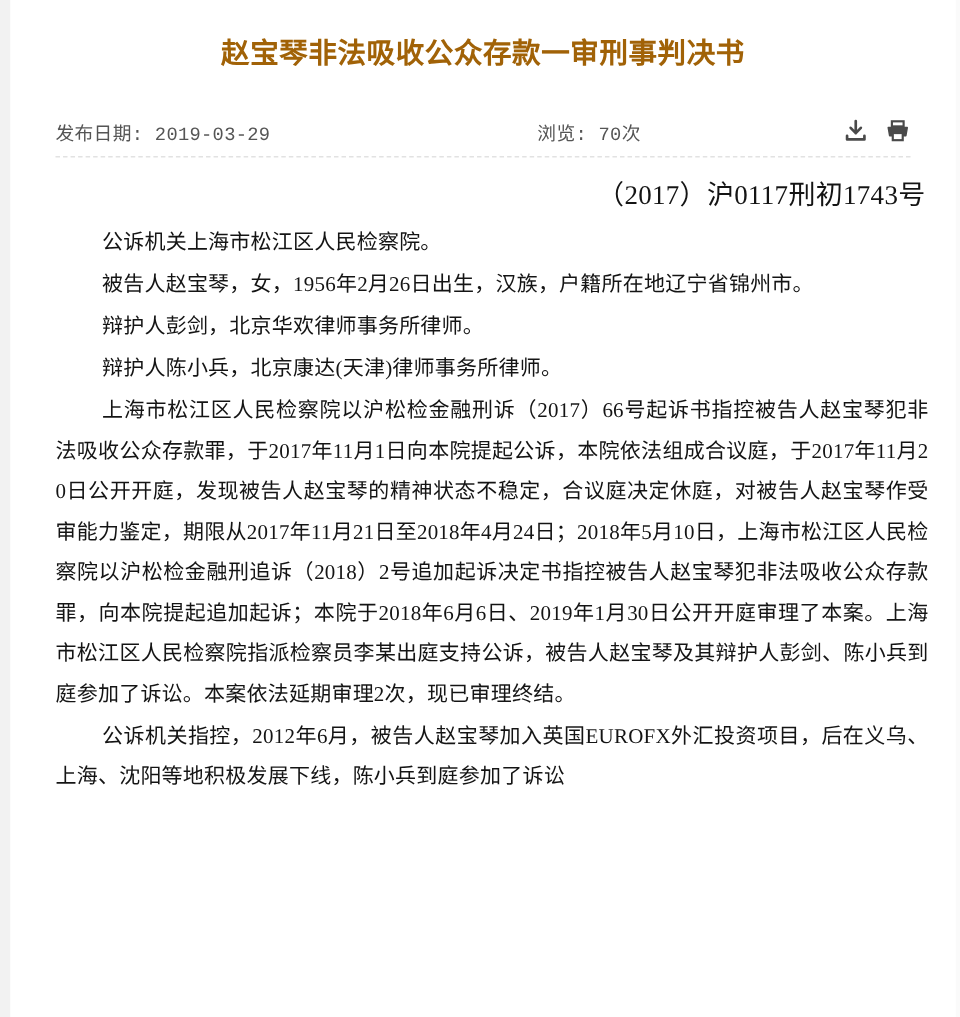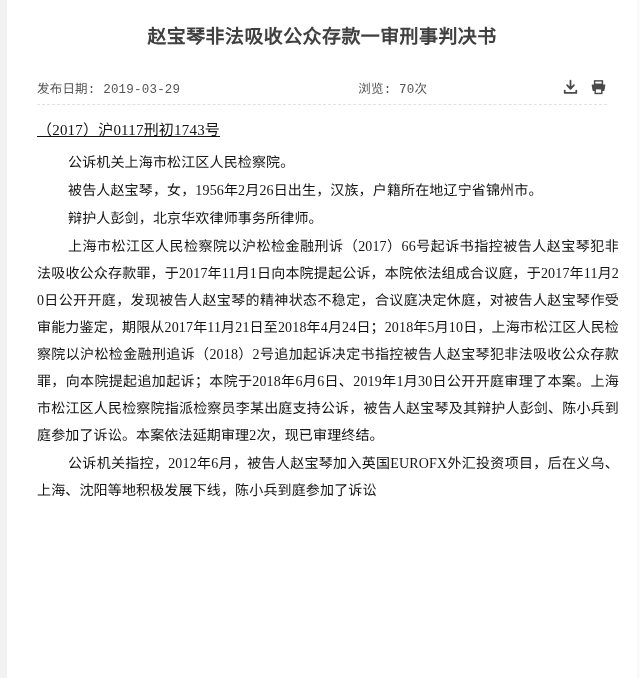--- a/index.html
+++ b/index.html
@@ -38,21 +38,21 @@
 
   
   .doc-title {
     margin: 0;
     padding: 22px 30px 0 30px;
     text-align: center;
     font-family: "Liberation Sans", "DejaVu Sans", sans-serif;
     font-size: 19px;
     font-weight: bold;
     letter-spacing: 0.4px;
-    color: #404040;
+    color: #a16207;
     line-height: 30px;
   }
 
   .meta-bar {
     margin: 0 30px;
     padding: 26px 0 7px 0;
     display: flex;
     align-items: center;
     justify-content: flex-start;
     font-size: 12.5px;
@@ -111,25 +111,24 @@
     line-height: 31px;
     letter-spacing: 11px;
     text-indent: 11px;
     font-weight: normal;
     color: #101010;
   }
 
   .case-no {
     margin: 0;
     padding: 12px 2px 0 0;
-    text-align: left;
-    font-size: 15px;
+    text-align: right;
+    font-size: 18px;
     line-height: 26px;
     letter-spacing: 0.2px;
-    text-decoration: underline;
   }
 
   .para {
     margin: 0;
     padding-top: 6px;
     font-size: 14px;
     line-height: 27px;
     text-align: justify;
     text-justify: inter-ideograph;
     text-indent: 31px;
@@ -173,20 +172,21 @@
 
 
     <div class="case-no">（2017）沪0117刑初1743号</div>
 
     <p class="para">公诉机关上海市松江区人民检察院。</p>
 
     <p class="para tight">被告人赵宝琴，女，1956年2月26日出生，汉族，户籍所在地辽宁省锦州市。</p>
 
     <p class="para tight">辩护人彭剑，北京华欢律师事务所律师。</p>
 
+    <p class="para tight">辩护人陈小兵，北京康达(天津)律师事务所律师。</p>
 
     <p class="para tight">上海市松江区人民检察院以沪松检金融刑诉（2017）66号起诉书指控被告人赵宝琴犯非法吸收公众存款罪，于2017年11月1日向本院提起公诉，本院依法组成合议庭，于2017年11月20日公开开庭，发现被告人赵宝琴的精神状态不稳定，合议庭决定休庭，对被告人赵宝琴作受审能力鉴定，期限从2017年11月21日至2018年4月24日；2018年5月10日，上海市松江区人民检察院以沪松检金融刑追诉（2018）2号追加起诉决定书指控被告人赵宝琴犯非法吸收公众存款罪，向本院提起追加起诉；本院于2018年6月6日、2019年1月30日公开开庭审理了本案。上海市松江区人民检察院指派检察员李某出庭支持公诉，被告人赵宝琴及其辩护人彭剑、陈小兵到庭参加了诉讼。本案依法延期审理2次，现已审理终结。</p>
 
     <p class="para tight">公诉机关指控，2012年6月，被告人赵宝琴加入英国EUROFX外汇投资项目，后在义乌、上海、沈阳等地积极发展下线，陈小兵到庭参加了诉讼</p>
 
   </div>
 
 </div>
 </div>
 

